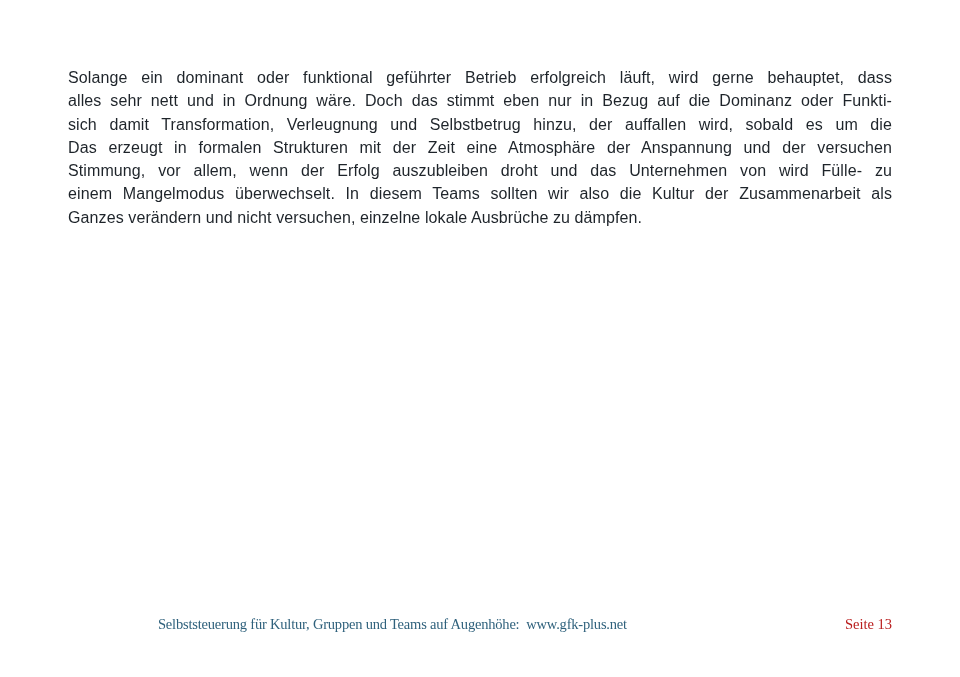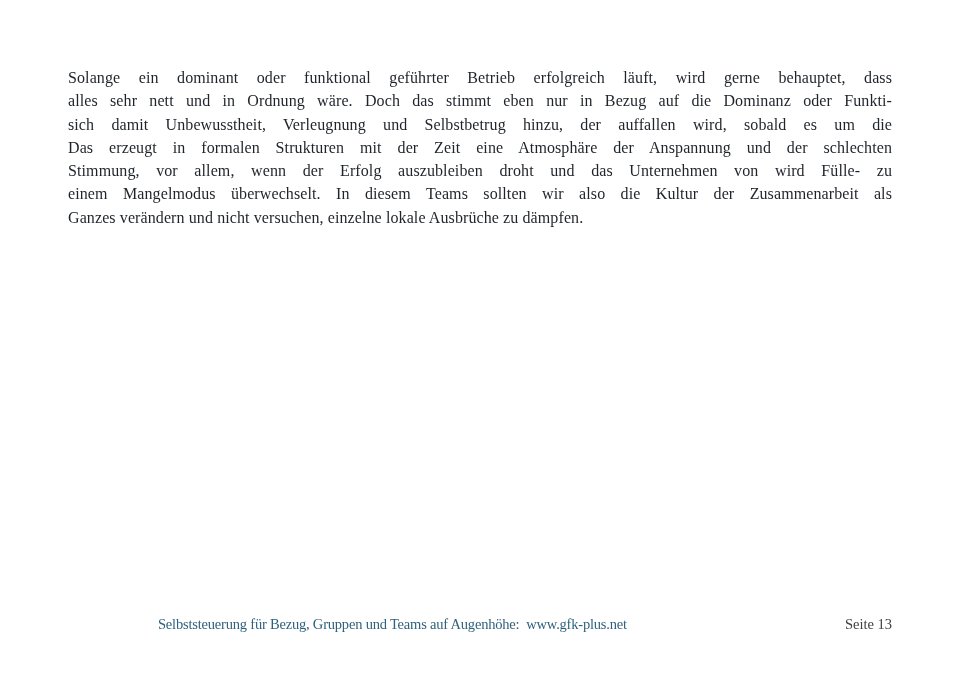--- a/index.html
+++ b/index.html
@@ -18,21 +18,20 @@
   .body-text {
     position: absolute;
     left: 68px;
     top: 66px;
     width: 824px;
     color: #1e242a;
     font-size: 16px;
     line-height: 23.3px;
     font-weight: 400;
     letter-spacing: 0.1px;
-    font-family: Liberation Serif, serif;
   }
   .body-text .line {
     text-align: justify;
     text-align-last: justify;
     white-space: normal;
   }
   .body-text .line.last {
     text-align: right;
     text-align-last: left;
   }
@@ -45,37 +44,37 @@
     letter-spacing: -0.2px;
     color: #2f617c;
     white-space: pre;
   }
   .footer-page {
     position: absolute;
     right: 68px;
     top: 616px;
     font-family: "Liberation Serif", "DejaVu Serif", serif;
     font-size: 14.5px;
-    color: #404040;
+    color: #b91c1c;
     text-align: right;
     white-space: pre;
   }
 </style>
 </head>
 <body>
 
 <div class="page">
 
   <div class="body-text">
     <div class="line">Solange ein dominant oder funktional geführter Betrieb erfolgreich läuft, wird gerne behauptet, dass</div>
     <div class="line">alles sehr nett und in Ordnung wäre. Doch das stimmt eben nur in Bezug auf die Dominanz oder Funkti-</div>
-    <div class="line">sich damit Unbewusstheit, Verleugnung und Selbstbetrug hinzu, der auffallen wird, sobald es um die</div>
-    <div class="line">Das erzeugt in formalen Strukturen mit der Zeit eine Atmosphäre der Anspannung und der schlechten</div>
+    <div class="line">sich damit Transformation, Verleugnung und Selbstbetrug hinzu, der auffallen wird, sobald es um die</div>
+    <div class="line">Das erzeugt in formalen Strukturen mit der Zeit eine Atmosphäre der Anspannung und der versuchen</div>
     <div class="line">Stimmung, vor allem, wenn der Erfolg auszubleiben droht und das Unternehmen von wird Fülle- zu</div>
     <div class="line">einem Mangelmodus überwechselt. In diesem Teams sollten wir also die Kultur der Zusammenarbeit als</div>
     <div class="line last">Ganzes verändern und nicht versuchen, einzelne lokale Ausbrüche zu dämpfen.</div>
   </div>
 
-  <div class="footer-left">Selbststeuerung für Bezug, Gruppen und Teams auf Augenhöhe:  www.gfk-plus.net</div>
+  <div class="footer-left">Selbststeuerung für Kultur, Gruppen und Teams auf Augenhöhe:  www.gfk-plus.net</div>
 
   <div class="footer-page">Seite 13</div>
 
 </div>
 
 </body></html>

